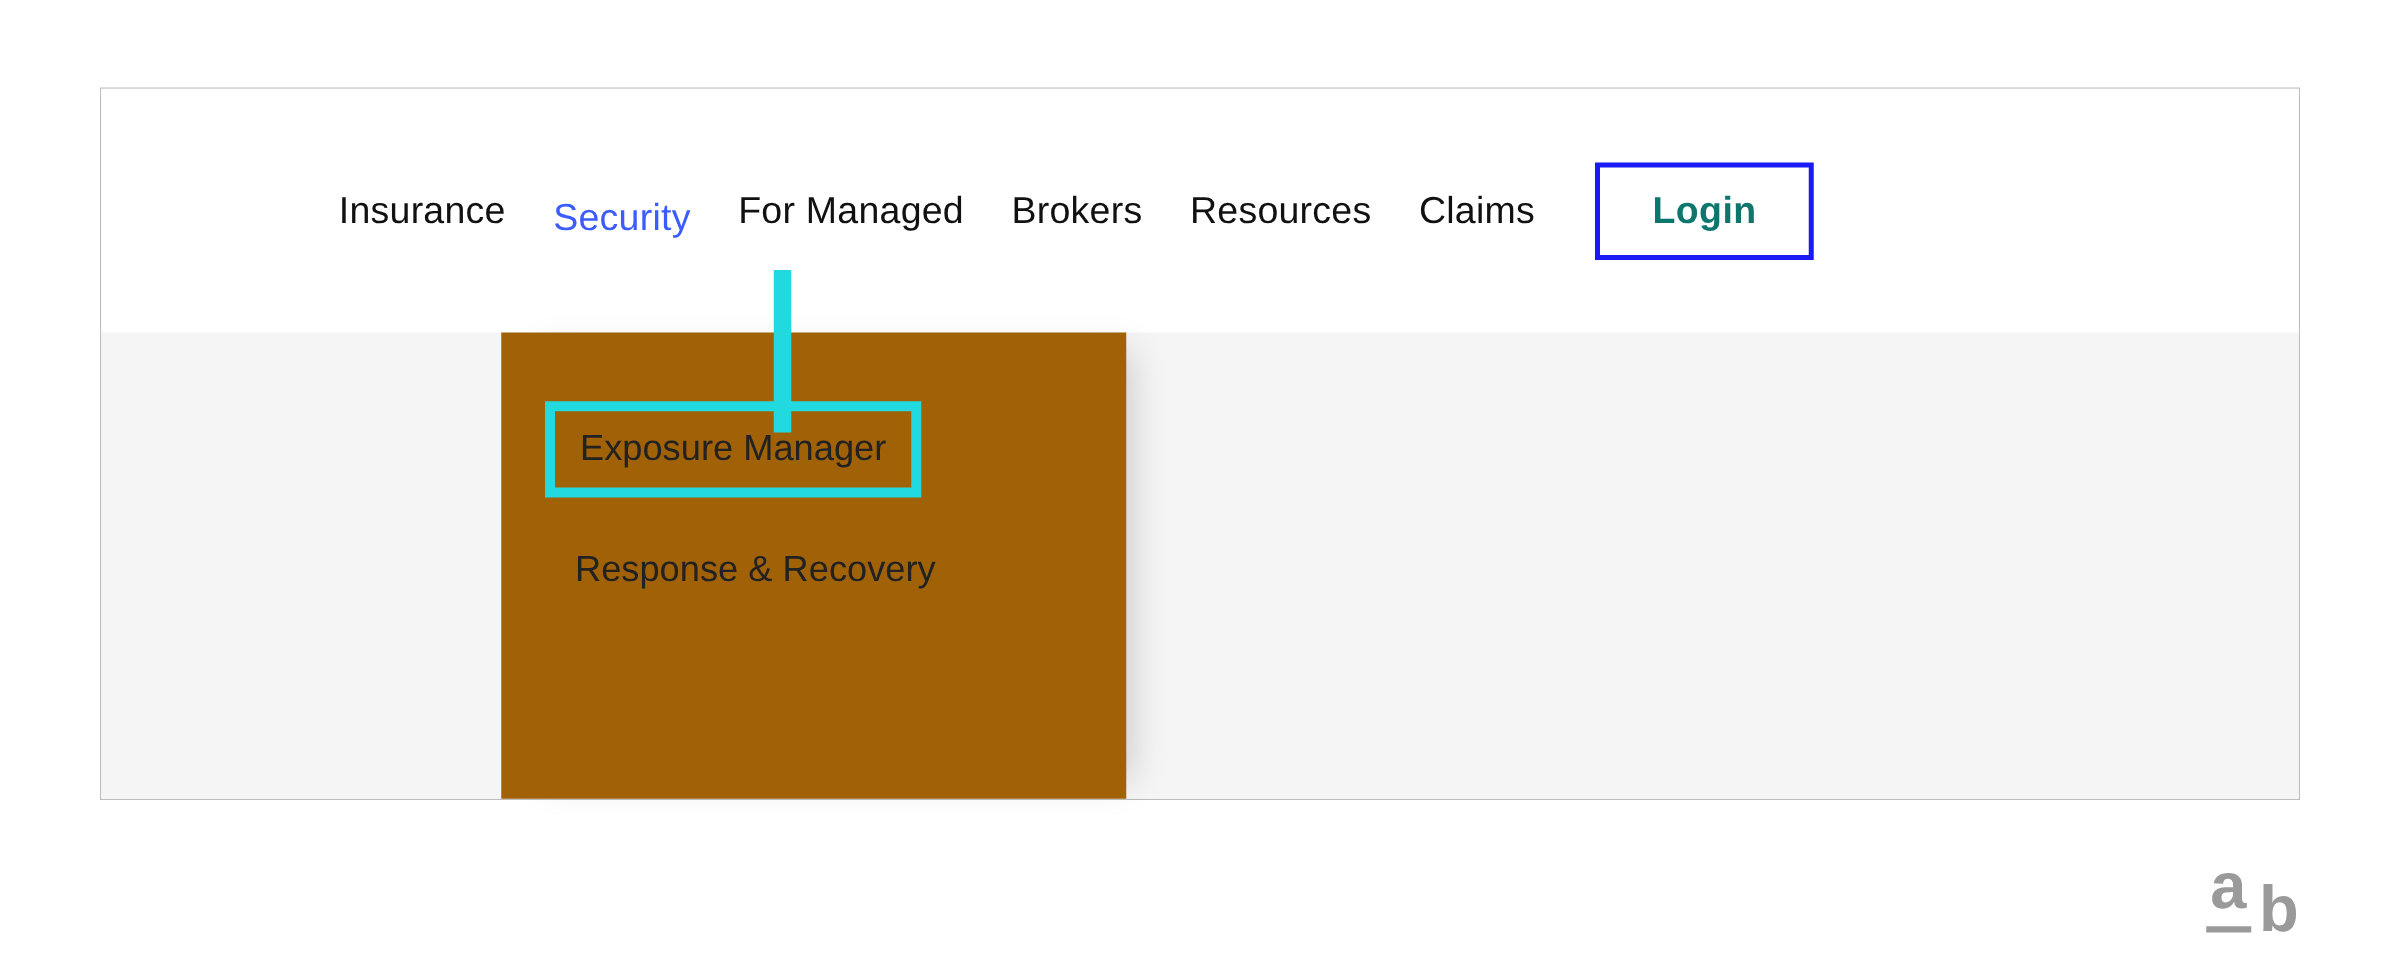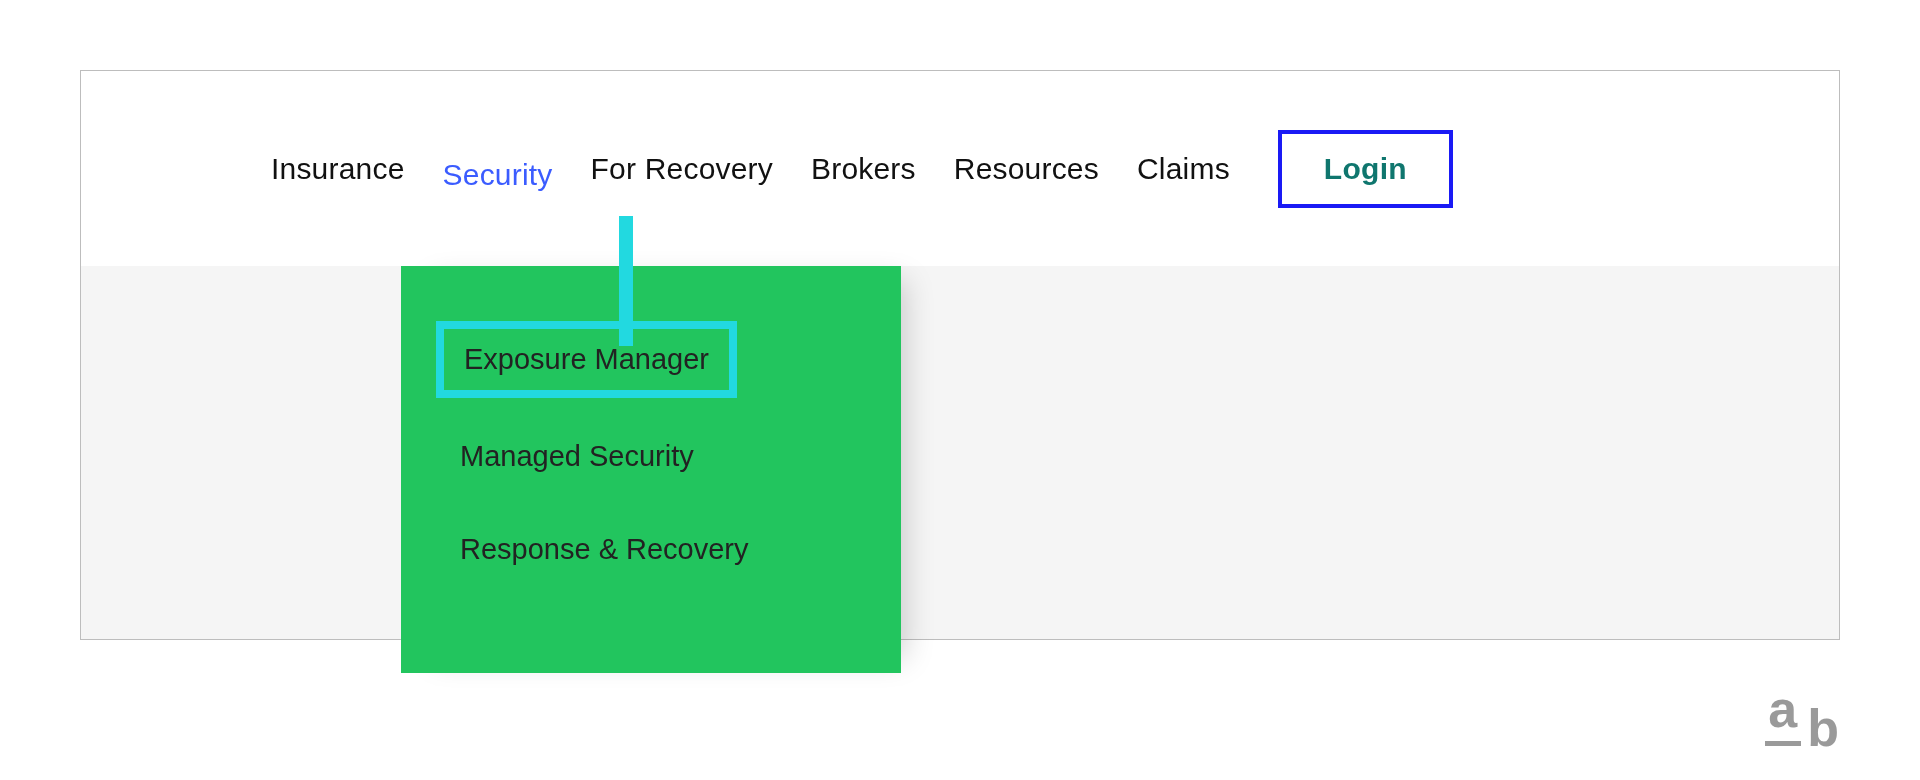--- a/index.html
+++ b/index.html
@@ -57,21 +57,21 @@
       left: 0;
       right: 0;
       bottom: 0;
       background: #f5f5f5;
     }
     .dropdown {
       position: absolute;
       left: 320px;
       top: 195px;
       width: 500px;
-      background: #22c55e;
+      background: #a16207;
       padding: 55px 53px 65px 35px;
       box-shadow: 18px 0 28px -14px rgba(0,0,0,0.18);
       min-height: 373px;
     }
     .dropdown-item {
       font-size: 29px;
       color: #222;
       padding: 18px 24px;
       cursor: pointer;
       margin-bottom: 24px;
@@ -115,37 +115,34 @@
       margin-top: 2px;
     }
   </style>
 </head>
 <body>
 
 <div class="frame">
   <div class="navbar">
     <span class="nav-item">Insurance</span>
     <span class="nav-item active">Security</span>
-    <span class="nav-item">For Recovery</span>
+    <span class="nav-item">For Managed</span>
     <span class="nav-item">Brokers</span>
     <span class="nav-item">Resources</span>
     <span class="nav-item">Claims</span>
     <span class="login-btn">Login</span>
   </div>
 
   <div class="content-area"></div>
 
   <div class="connector"></div>
 
   <div class="dropdown">
     <div>
       <span class="dropdown-item highlighted">Exposure Manager</span>
-    </div>
-    <div>
-      <span class="dropdown-item">Managed Security</span>
     </div>
     <div>
       <span class="dropdown-item">Response &amp; Recovery</span>
     </div>
   </div>
 </div>
 
 <div class="ab-mark">
   <div class="a-wrap">
     <span>a</span>

